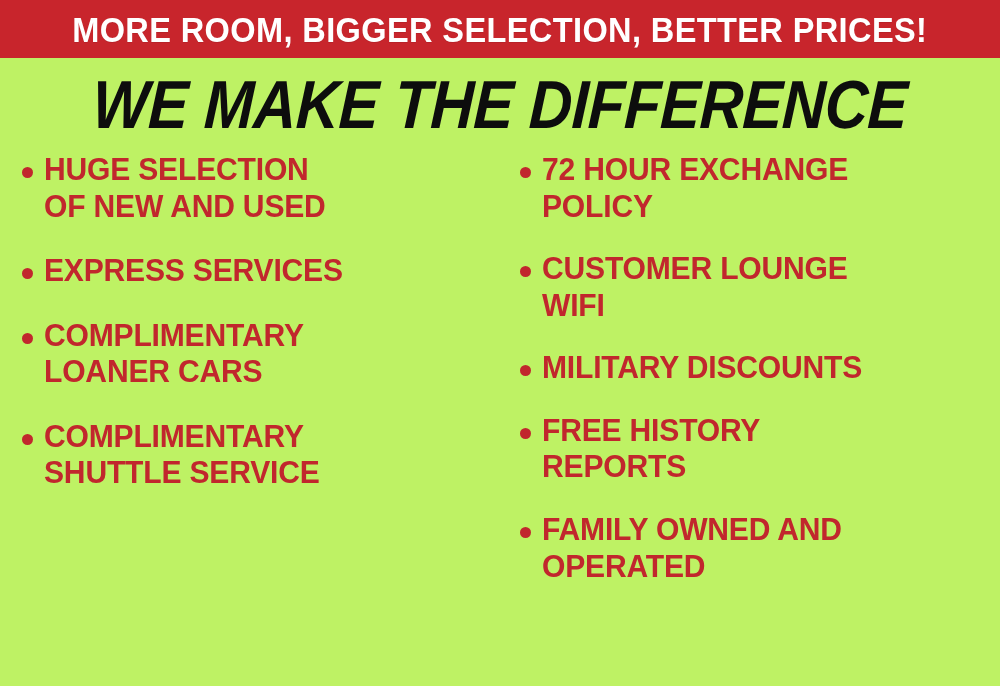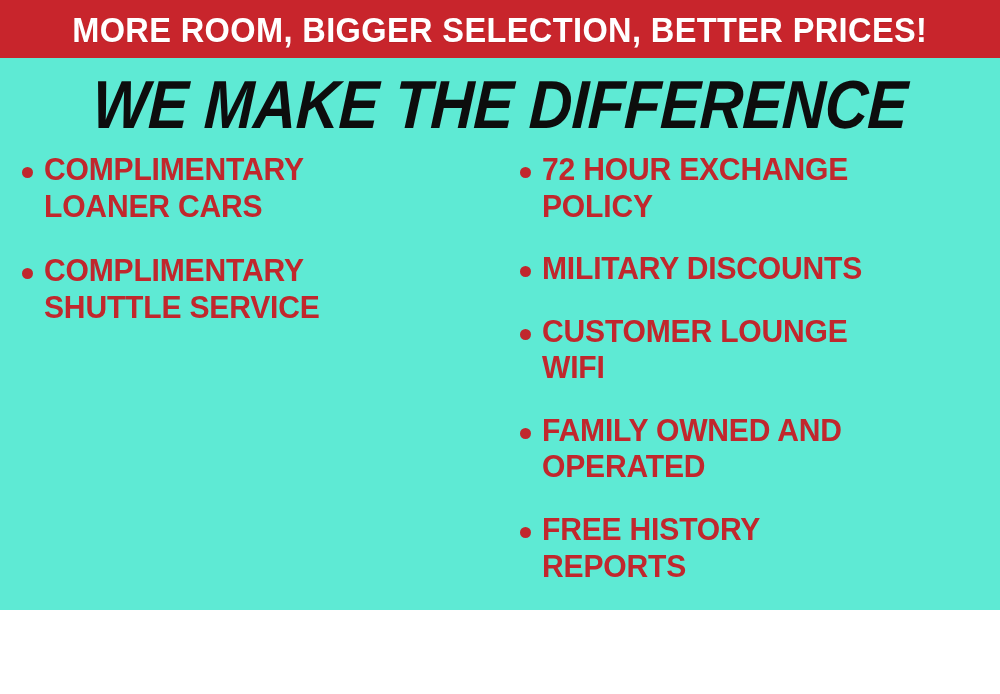--- a/index.html
+++ b/index.html
@@ -10,22 +10,22 @@
   body {
     width: 1000px;
     height: 694px;
     overflow: hidden;
     font-family: "Liberation Sans", sans-serif;
   }
 
   .poster {
     position: relative;
     width: 1000px;
-    height: 610px;
-    background: #5eead4;
+    height: 686px;
+    background: #bef264;
     box-sizing: border-box;
   }
 
   
   .banner {
     position: absolute;
     left: 0;
     top: 0;
     width: 1000px;
     height: 58px;
@@ -137,21 +137,30 @@
   </div>
 
   <div class="headline-wrap">
     <div class="headline">WE MAKE THE DIFFERENCE</div>
   </div>
 
   <div class="columns">
 
     <div class="column column-left">
 
-
+      <div class="bullet-item">
+        <span class="bullet-dot"></span>
+        <span class="bullet-label">HUGE SELECTION
+OF NEW AND USED</span>
+      </div>
+
+      <div class="bullet-item">
+        <span class="bullet-dot"></span>
+        <span class="bullet-label">EXPRESS SERVICES</span>
+      </div>
 
 
       <div class="bullet-item">
         <span class="bullet-dot"></span>
         <span class="bullet-label">COMPLIMENTARY
 LOANER CARS</span>
       </div>
 
       <div class="bullet-item">
         <span class="bullet-dot"></span>
@@ -165,38 +174,38 @@
 
       <div class="bullet-item">
         <span class="bullet-dot"></span>
         <span class="bullet-label">72 HOUR EXCHANGE
 POLICY</span>
       </div>
 
 
       <div class="bullet-item">
         <span class="bullet-dot"></span>
-        <span class="bullet-label">MILITARY DISCOUNTS</span>
-      </div>
-
-      <div class="bullet-item">
-        <span class="bullet-dot"></span>
         <span class="bullet-label">CUSTOMER LOUNGE
 WIFI</span>
       </div>
 
       <div class="bullet-item">
         <span class="bullet-dot"></span>
+        <span class="bullet-label">MILITARY DISCOUNTS</span>
+      </div>
+
+      <div class="bullet-item">
+        <span class="bullet-dot"></span>
+        <span class="bullet-label">FREE HISTORY
+REPORTS</span>
+      </div>
+
+      <div class="bullet-item">
+        <span class="bullet-dot"></span>
         <span class="bullet-label">FAMILY OWNED AND
 OPERATED</span>
       </div>
 
-      <div class="bullet-item">
-        <span class="bullet-dot"></span>
-        <span class="bullet-label">FREE HISTORY
-REPORTS</span>
-      </div>
-
     </div>
 
   </div>
 
 </div>
 
 </body></html>

